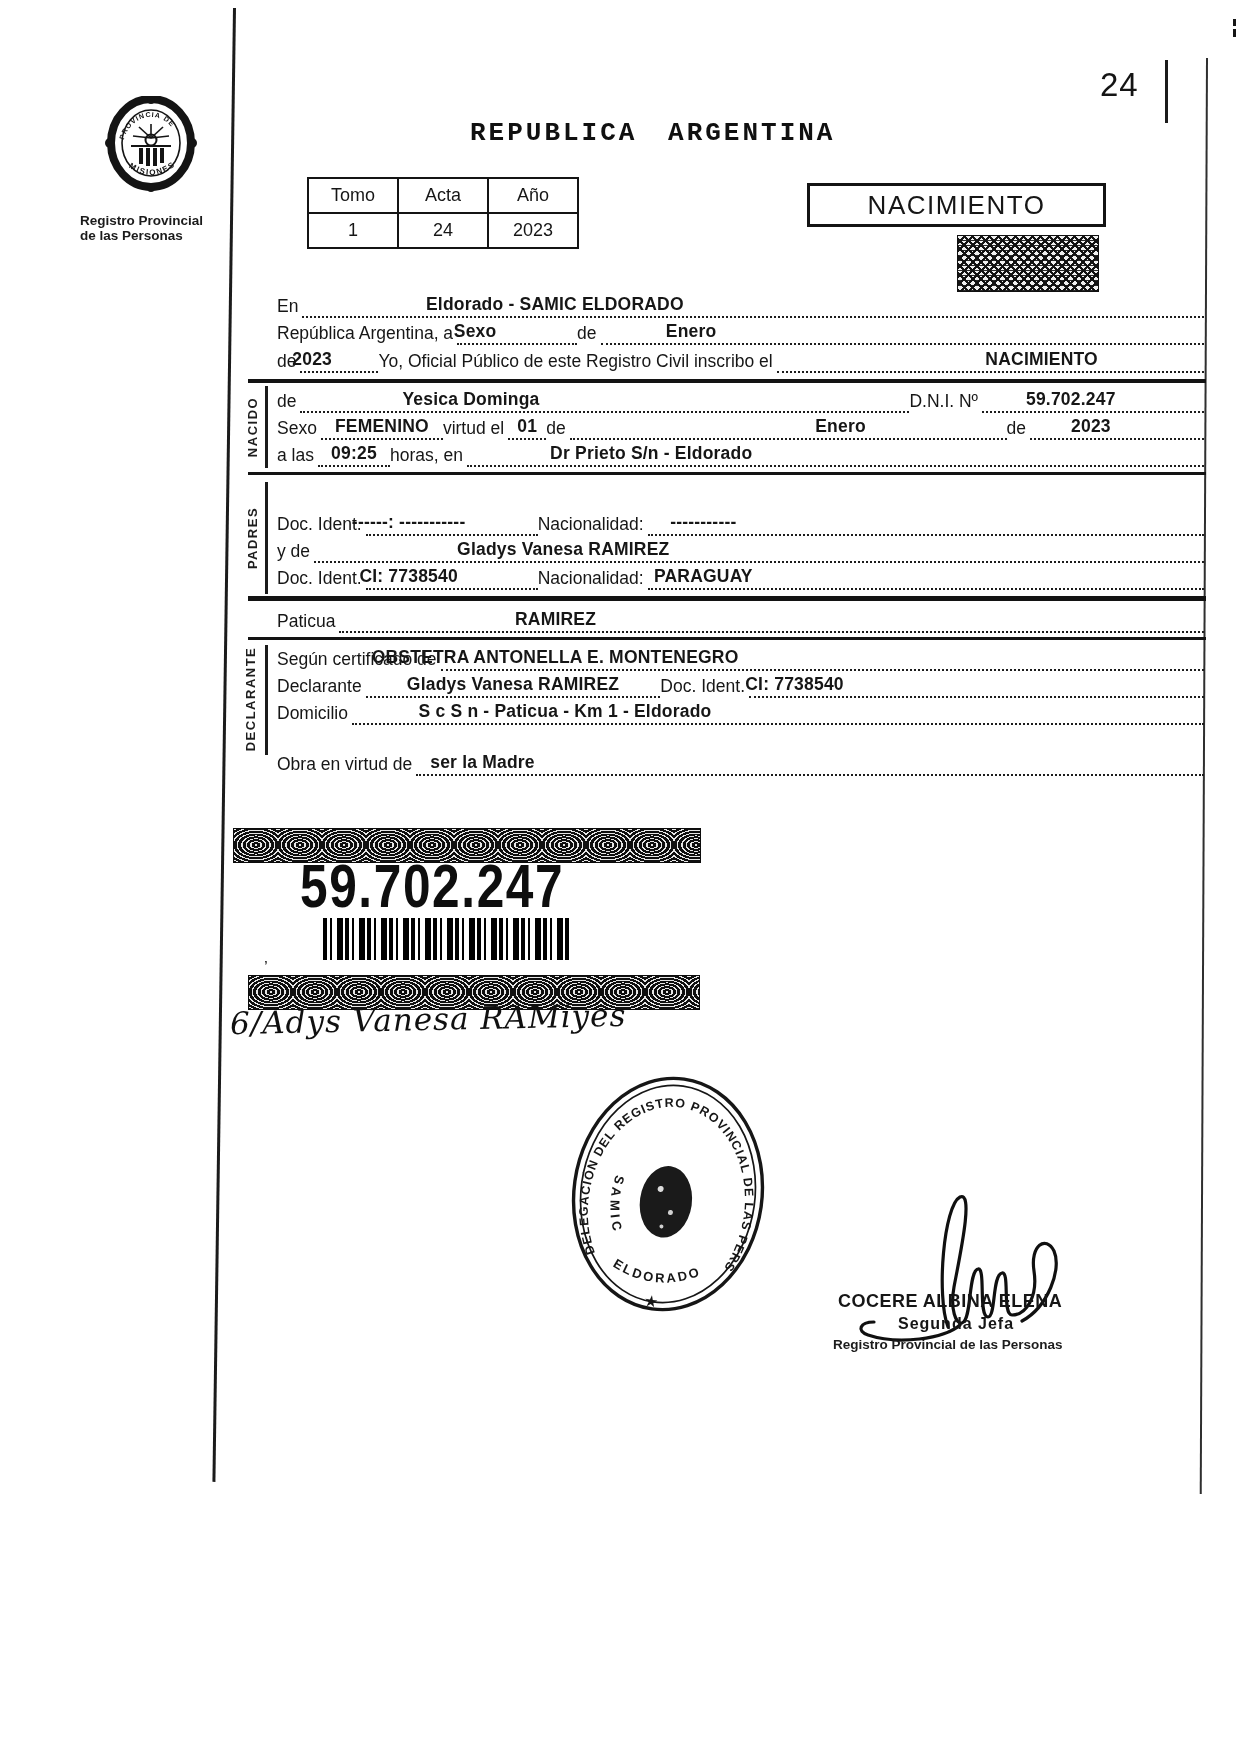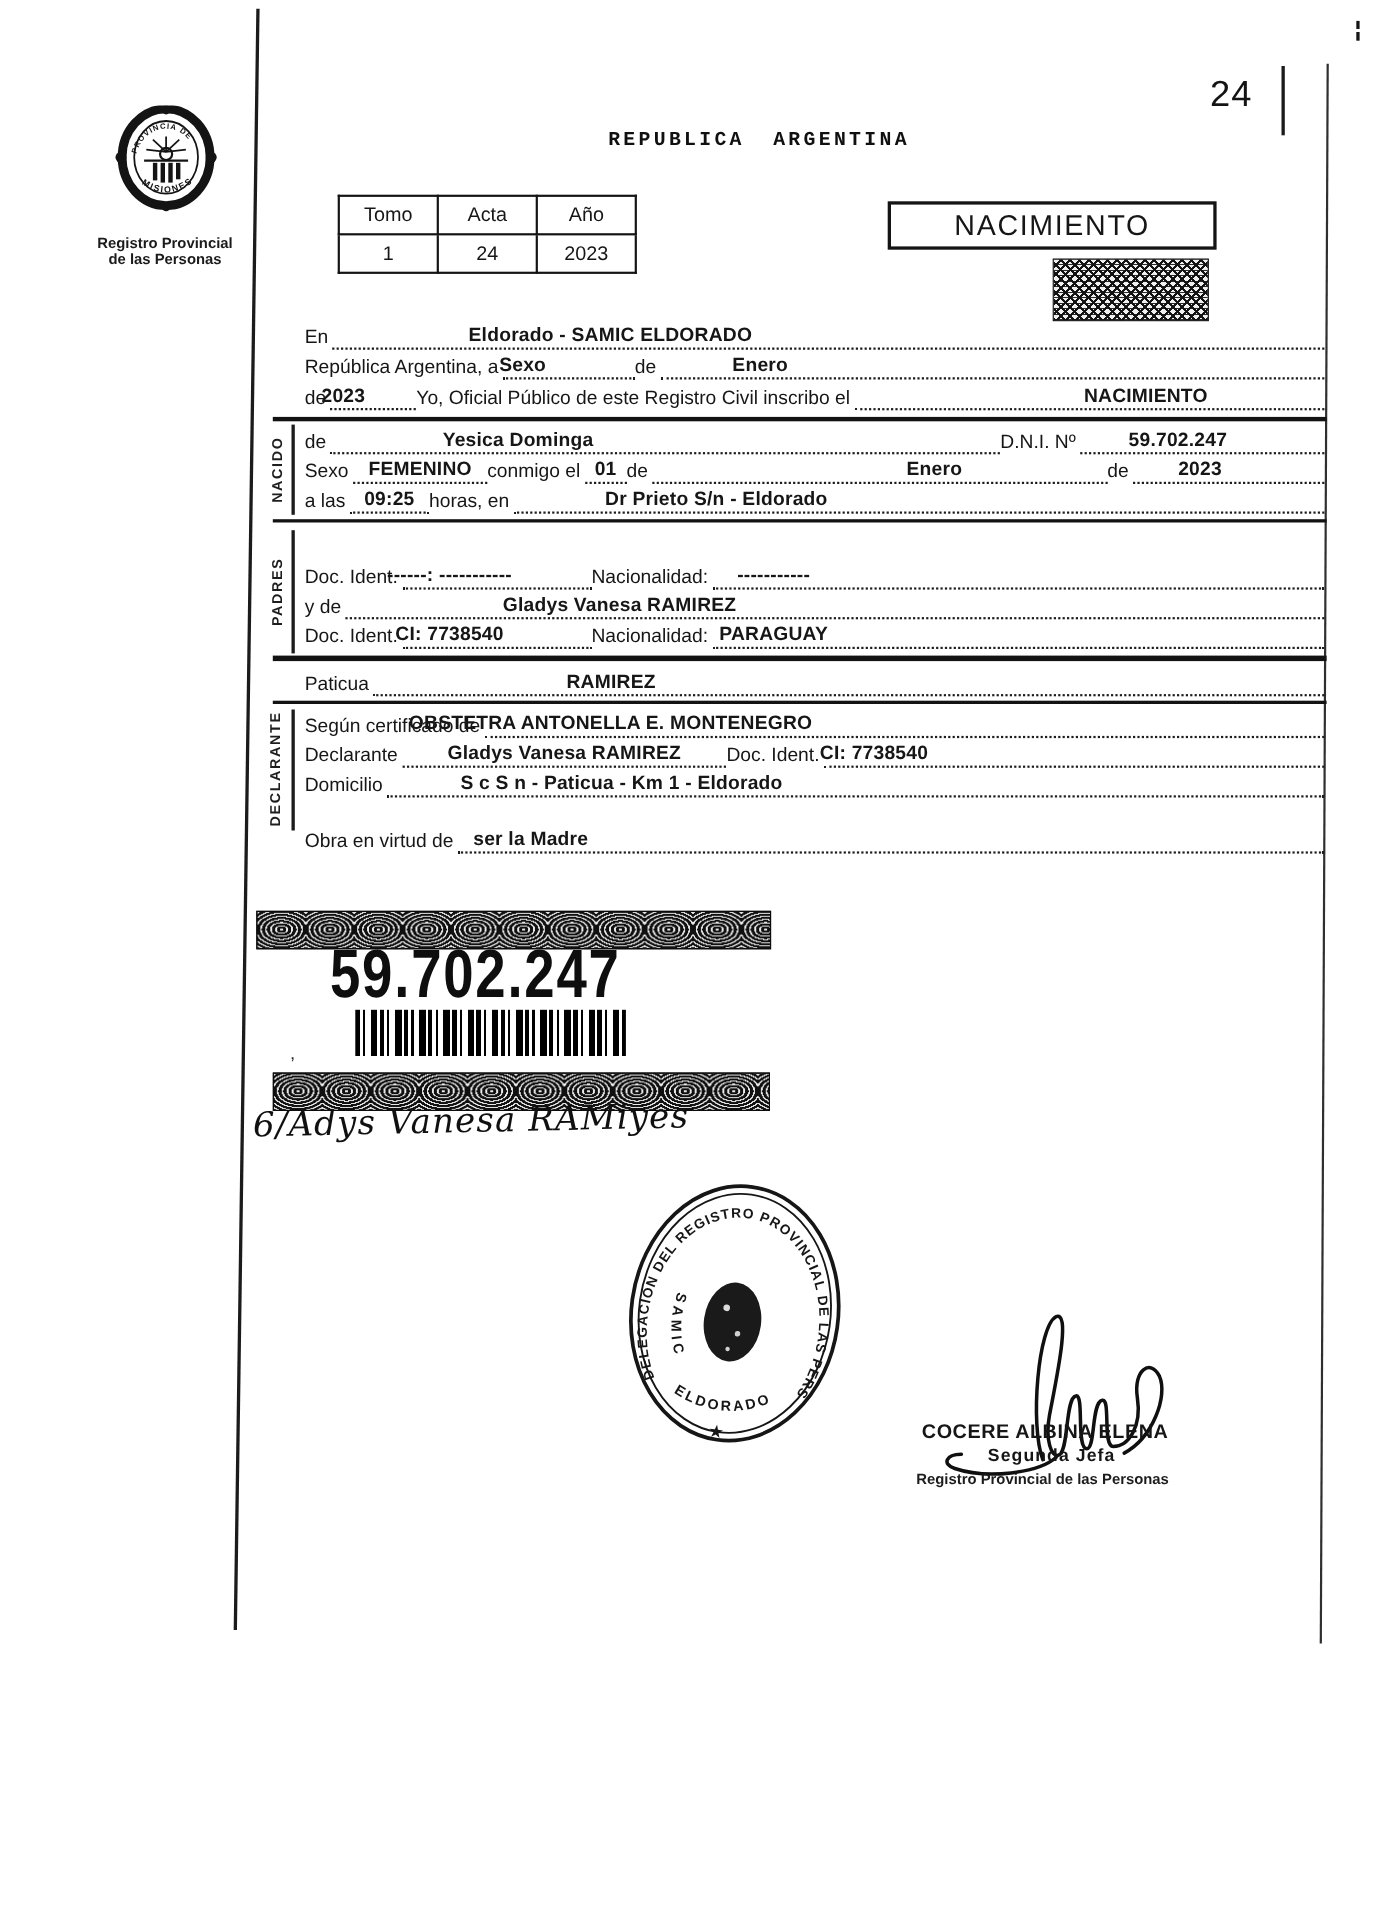--- a/index.html
+++ b/index.html
@@ -10,24 +10,24 @@
   .vrule{position:absolute;background:#1b1b1b;}
   #left-rule{left:233px;top:8px;width:2.5px;height:1474px;transform:rotate(.8deg);transform-origin:top left;}
   #right-rule{left:1206px;top:58px;width:1.8px;height:1436px;background:#2f2f2f;transform:rotate(.25deg);transform-origin:top left;}
   #tick-24{left:1165px;top:60px;width:2.5px;height:63px;}
   #corner-mark{position:absolute;left:1233px;top:19px;width:3px;height:18px;
      background:linear-gradient(#151515 0 7px,transparent 7px 10px,#151515 10px 18px);}
   .hr{position:absolute;left:248px;width:958px;background:#131313;}
 
   
   #logo-svg{position:absolute;left:103px;top:96px;}
-  #logo-caption{position:absolute;left:80px;top:213px;width:140px;text-align:center;
+  #logo-caption{position:absolute;left:80px;top:213px;width:140px;
      font-size:13.5px;font-weight:700;line-height:15px;color:#1b1b1b;}
-  #doc-title{position:absolute;left:470px;top:118px;width:440px;text-align:center;
-     font-family:"Liberation Mono",monospace;font-weight:700;font-size:18px;
+  #doc-title{position:absolute;left:470px;top:118px;width:440px;
+     font-family:"Liberation Mono",monospace;font-weight:700;font-size:26px;
      letter-spacing:3px;word-spacing:12px;color:#101010;}
   #page-number{position:absolute;left:1100px;top:66px;font-size:33px;color:#141414;letter-spacing:1px;}
 
   #record-table{position:absolute;left:307px;top:177px;border-collapse:collapse;}
   #record-table td{border:2.5px solid #141414;width:88px;height:33px;text-align:center;
      font-size:18px;padding:0;margin-left:25px;}
   #act-type-box{position:absolute;left:807px;top:183px;width:293px;height:38px;
      border:3px solid #141414;text-align:center;line-height:38px;font-size:26px;letter-spacing:1.5px;}
   #smudge-stamp{position:absolute;left:957px;top:235px;width:140px;height:55px;border:1px solid #101010;
      background:
@@ -183,21 +183,21 @@
     <span class="lbl">D.N.I. Nº</span>
     <span class="fill fw222">
         <b class="val vl40">59.702.247</b>
       </span>
   </div>
   <div class="row" style="top:416px">
     <span class="lbl">Sexo</span>
     <span class="fill fw122">
         <b class="val">FEMENINO</b>
       </span>
-    <span class="lbl">conmigo el</span>
+    <span class="lbl">virtud el</span>
     <span class="fill fw38">
         <b class="val">01</b>
       </span>
     <span class="lbl">de</span>
     <span class="fill">
         <b class="val vl62">Enero</b>
       </span>
     <span class="lbl">de</span>
     <span class="fill fw174">
         <b class="val vl35">2023</b>

